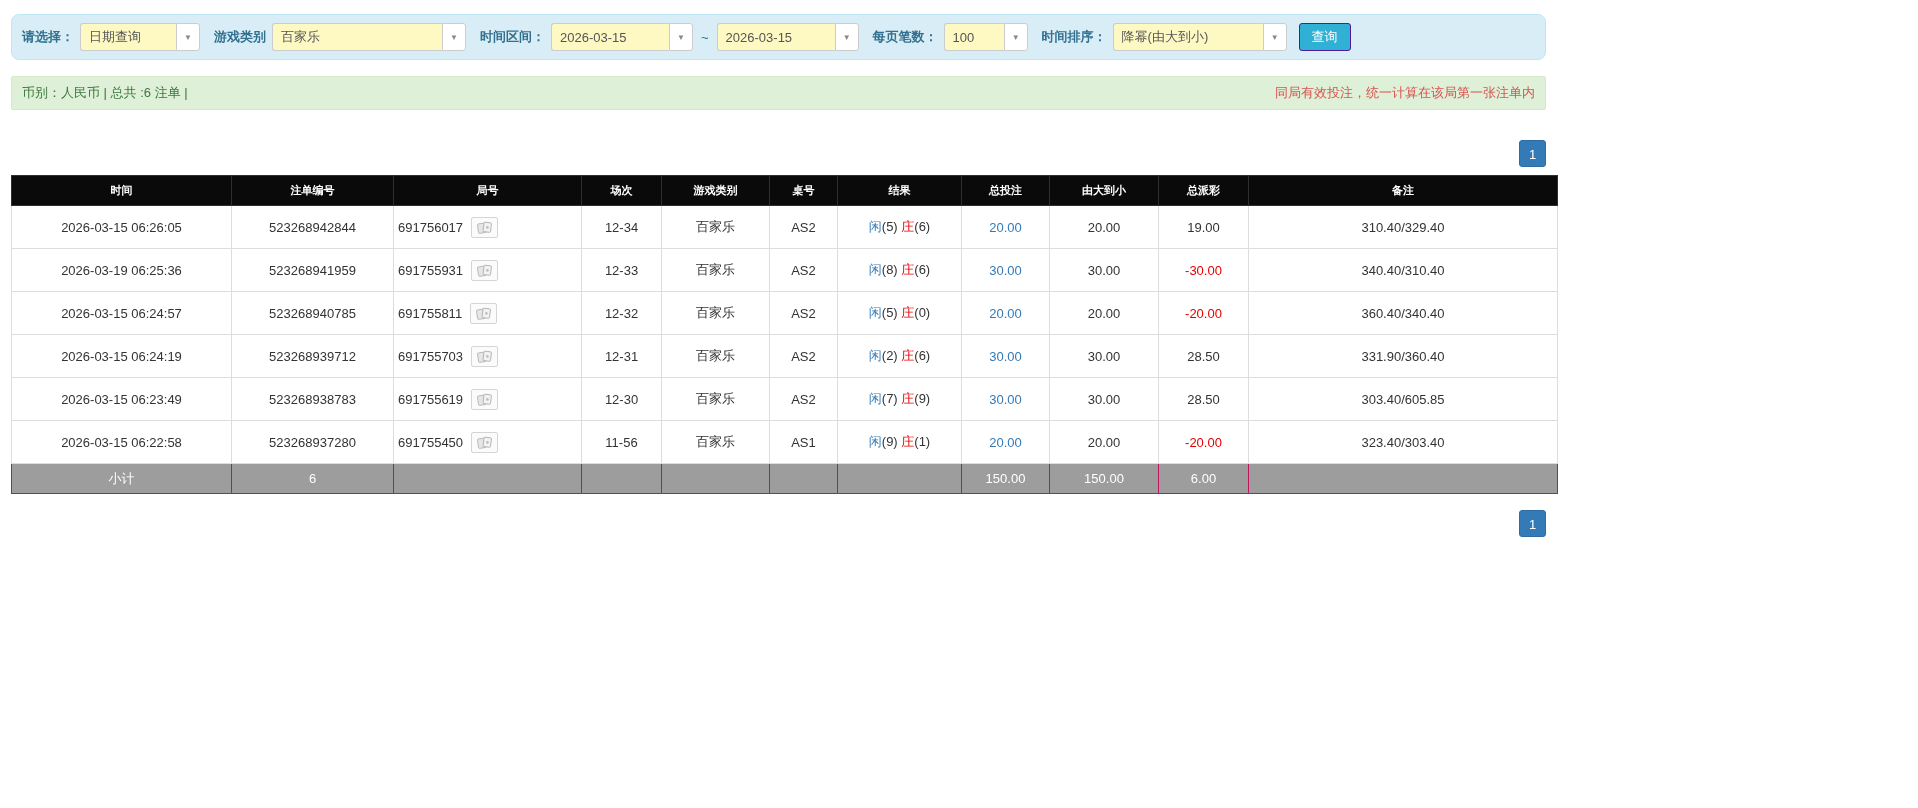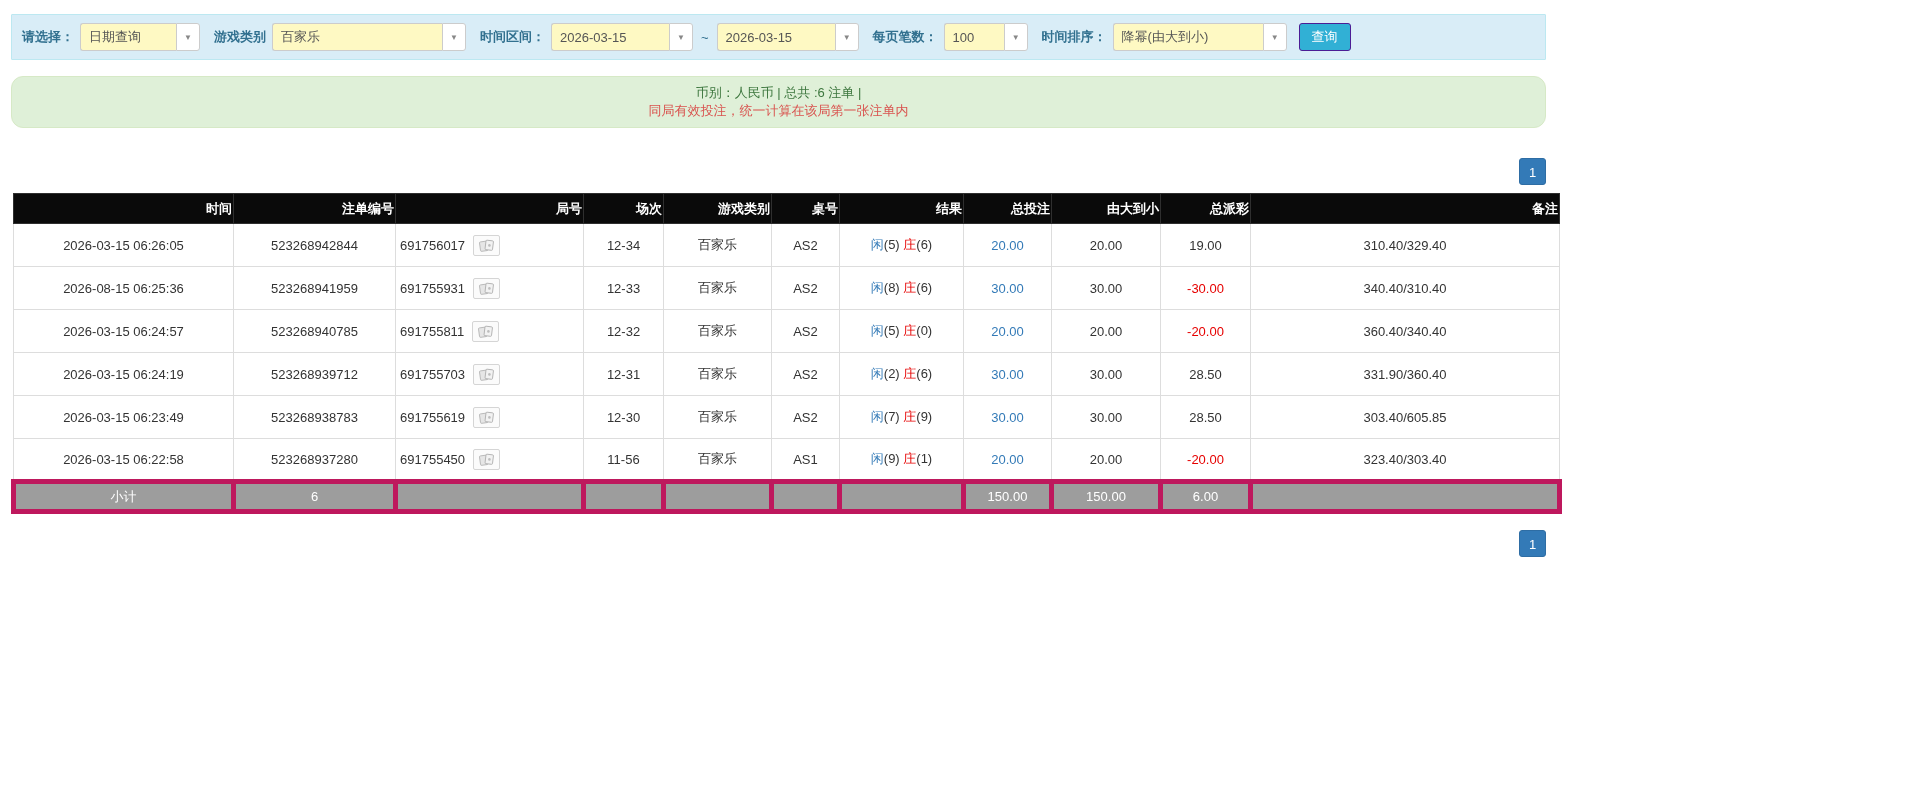--- a/index.html
+++ b/index.html
@@ -12,21 +12,21 @@
   }
   .container { width: 1546px; padding: 14px 0 20px 11px; }
 
   
   .page-title { font-size: 19px; font-weight: 400; color: #333; margin: 4px 0 14px 2px; }
 
   
   .filter-bar {
     background: #d9edf7;
     border: 1px solid #bce8f1;
-    border-radius: 1px;
+    border-radius: 8px;
     padding: 8px 10px;
     display: flex;
     align-items: center;
     gap: 6px;
   }
   .filter-label { color: #31708f; font-weight: 700; white-space: nowrap; margin-left: 8px; }
   .filter-label:first-child { margin-left: 0; }
   .combo { display: inline-flex; align-items: stretch; height: 28px; }
   .combo-input {
     background: #fef9c3;
@@ -69,26 +69,25 @@
     margin-left: 6px;
     cursor: pointer;
     font-family: inherit;
   }
 
   
   .info-bar {
     margin-top: 16px;
     background: #dff0d8;
     border: 1px solid #d6e9c6;
-    border-radius: 12px;
+    border-radius: 2px;
     padding: 7px 10px;
     display: flex;
     justify-content: space-between;
     align-items: center;
-    flex-direction: column;
   }
   .info-left { color: #3c763d; }
   .info-right { color: #d9534f; }
 
   
   .pagination { text-align: right; }
   .pagination.top { margin: 30px 0 8px; }
   .pagination.bottom { margin: 16px 0 0; }
   .page-btn {
     display: inline-block;
@@ -108,39 +107,39 @@
   table { width: 100%; border-collapse: collapse; table-layout: fixed; }
   col.c1 { width: 220px; } col.c2 { width: 162px; } col.c3 { width: 188px; }
   col.c4 { width: 80px; }  col.c5 { width: 108px; } col.c6 { width: 68px; }
   col.c7 { width: 124px; } col.c8 { width: 88px; }  col.c9 { width: 109px; }
   col.c10 { width: 90px; } col.c11 { width: 309px; }
   th {
     background: #0a0a0a;
     color: #fff;
     font-weight: 700;
     height: 30px;
-    font-size: 13px;
+    font-size: 11px;
     border: 1px solid #2f2f2f;
-    text-align: right;
+    text-align: center;
   }
   td {
     background: #fff;
     border: 1px solid #ddd;
     height: 43px;
     text-align: center;
     font-size: 13px;
     color: #333;
     padding: 2px 4px;
     overflow: hidden;
   }
   tr.footer-row td {
     background: #9d9d9d;
     color: #fff;
     height: 30px;
-    border: 5px solid #be185d;
+    border: 1px solid #be185d;
   }
   .round-wrap { display: flex; align-items: center; justify-content: flex-start; gap: 8px; }
   .card-btn {
     width: 27px;
     height: 21px;
     background: #fbfbfb;
     border: 1px solid #d5d5d5;
     border-radius: 2px;
     display: inline-flex;
     align-items: center;
@@ -267,21 +266,21 @@
           <td>12-34</td>
           <td>百家乐</td>
           <td>AS2</td>
           <td><span class="res-player">闲</span>(5) <span class="res-banker">庄</span>(6)</td>
           <td><a class="bet-link">20.00</a></td>
           <td>20.00</td>
           <td>19.00</td>
           <td>310.40/329.40</td>
         </tr>
         <tr>
-          <td>2026-08-15 06:25:36</td>
+          <td>2026-03-19 06:25:36</td>
           <td>523268941959</td>
           <td>
             <div class="round-wrap">
               <span>691755931</span>
               <button class="card-btn">
   <svg width="16" height="13" viewBox="0 0 16 13" aria-hidden="true">
     <rect x="1" y="2.5" width="7.5" height="9.5" rx="1" fill="#e6e6e6" stroke="#b0b0b0" stroke-width="0.8" transform="rotate(-8 4.75 7.25)"></rect>
     <rect x="6.5" y="1.5" width="7.5" height="9.5" rx="1" fill="#f2f2f2" stroke="#a8a8a8" stroke-width="0.8" transform="rotate(7 10.25 6.25)"></rect>
     <circle cx="10.4" cy="6.4" r="1.3" fill="#bdbdbd"></circle>
   </svg>

